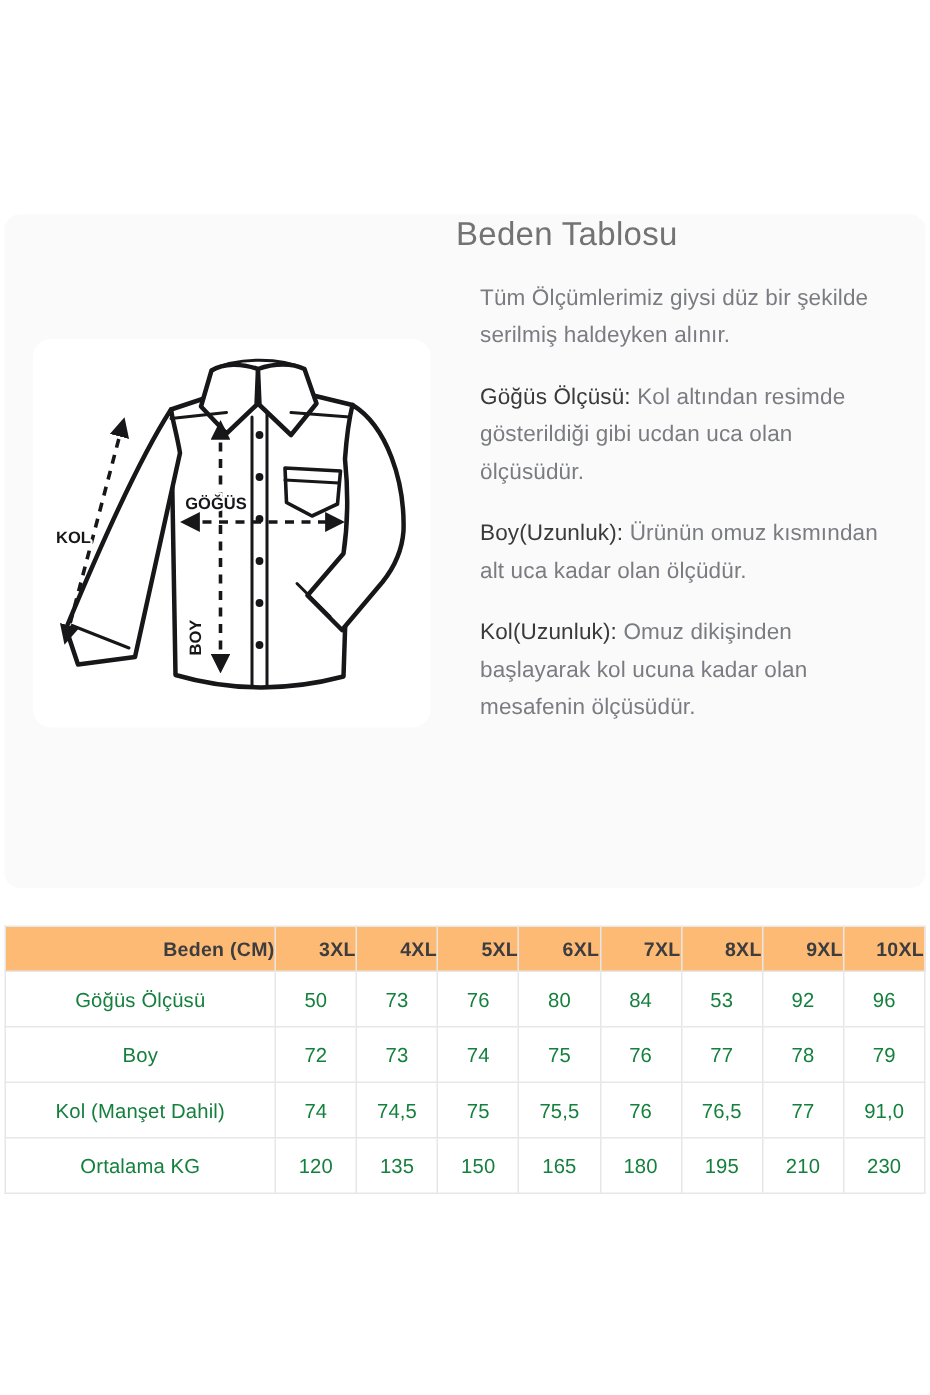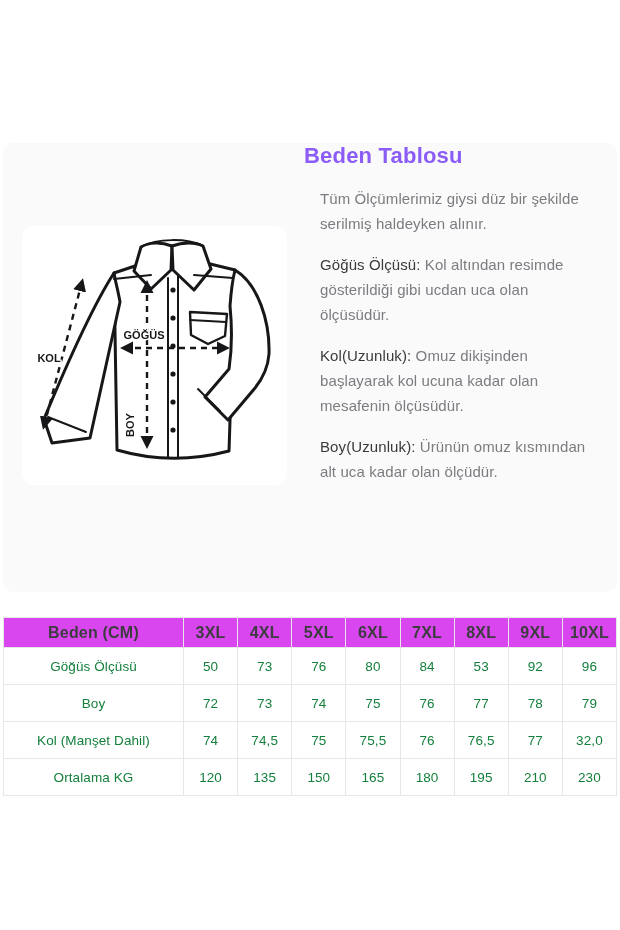--- a/index.html
+++ b/index.html
@@ -4,30 +4,30 @@
 <style>
   html,body{margin:0;padding:0;background:#ffffff;}
   .page{position:relative;width:620px;height:930px;background:#ffffff;
         font-family:"Liberation Sans",sans-serif;overflow:hidden;}
   .panel{position:absolute;left:3px;top:143px;width:614px;height:449px;
          background:#fafafa;border-radius:10px;}
   .diagram-box{position:absolute;left:22px;top:226px;width:265px;height:259px;
          background:#ffffff;border-radius:12px;}
   .diagram-box svg{display:block;width:265px;height:259px;}
   .info{position:absolute;left:304px;top:142px;width:305px;}
-  .title{margin:0 0 13px 0;font-size:22px;line-height:28px;font-weight:700;
-         color:#8b5cf6;letter-spacing:.2px;}
+  .title{margin:0 0 13px 0;font-size:22px;line-height:28px;font-weight:400;
+         color:#737373;letter-spacing:.2px;}
   .intro,.def{margin:16px;font-size:15px;line-height:25px;color:#7b7c81;letter-spacing:.1px;}
   .def{margin-top:14px;}
   .def b{color:#3a3a3c;font-weight:400;}
   .size-table{position:absolute;left:3px;top:617px;width:614px;
          border-collapse:collapse;table-layout:fixed;background:#ffffff;}
   .size-table th,.size-table td{border:1px solid #e7e7e9;text-align:center;padding:0;}
-  .size-table thead th{background:#d946ef;height:29px;font-size:16px;font-weight:700;
-         color:#3d3d3f;letter-spacing:.2px;}
+  .size-table thead th{background:#fdba74;height:29px;font-size:13px;font-weight:700;
+         color:#3d3d3f;letter-spacing:.2px;text-align:right;}
   .size-table tbody td{height:36px;font-size:13.5px;color:#15803d;letter-spacing:.1px;}
 </style>
 </head>
 <body>
 
 <div class="page">
 
   <div class="panel"></div>
 
   <div class="diagram-box">
@@ -73,22 +73,22 @@
         <text x="122" y="113" text-anchor="middle">GÖĞÜS</text>
         <text transform="translate(112 199) rotate(-90)" text-anchor="middle">BOY</text>
       </g>
     </svg>
   </div>
 
   <div class="info">
     <h1 class="title">Beden Tablosu</h1>
     <p class="intro">Tüm Ölçümlerimiz giysi düz bir şekilde serilmiş haldeyken alınır.</p>
     <p class="def"><b>Göğüs Ölçüsü:</b><span> Kol altından resimde gösterildiği gibi  ucdan uca olan ölçüsüdür.</span></p>
+    <p class="def"><b>Boy(Uzunluk):</b><span> Ürünün omuz kısmından alt uca kadar olan ölçüdür.</span></p>
     <p class="def"><b>Kol(Uzunluk):</b><span> Omuz dikişinden başlayarak kol ucuna kadar olan mesafenin ölçüsüdür.</span></p>
-    <p class="def"><b>Boy(Uzunluk):</b><span> Ürünün omuz kısmından alt uca kadar olan ölçüdür.</span></p>
   </div>
 
   <table class="size-table">
     <colgroup>
       <col style="width:180px">
       <col span="8">
     </colgroup>
     <thead>
       <tr>
         <th>Beden (CM)</th>
@@ -127,21 +127,21 @@
       </tr>
       <tr>
         <td>Kol (Manşet Dahil)</td>
         <td>74</td>
         <td>74,5</td>
         <td>75</td>
         <td>75,5</td>
         <td>76</td>
         <td>76,5</td>
         <td>77</td>
-        <td>32,0</td>
+        <td>91,0</td>
       </tr>
       <tr>
         <td>Ortalama KG</td>
         <td>120</td>
         <td>135</td>
         <td>150</td>
         <td>165</td>
         <td>180</td>
         <td>195</td>
         <td>210</td>

